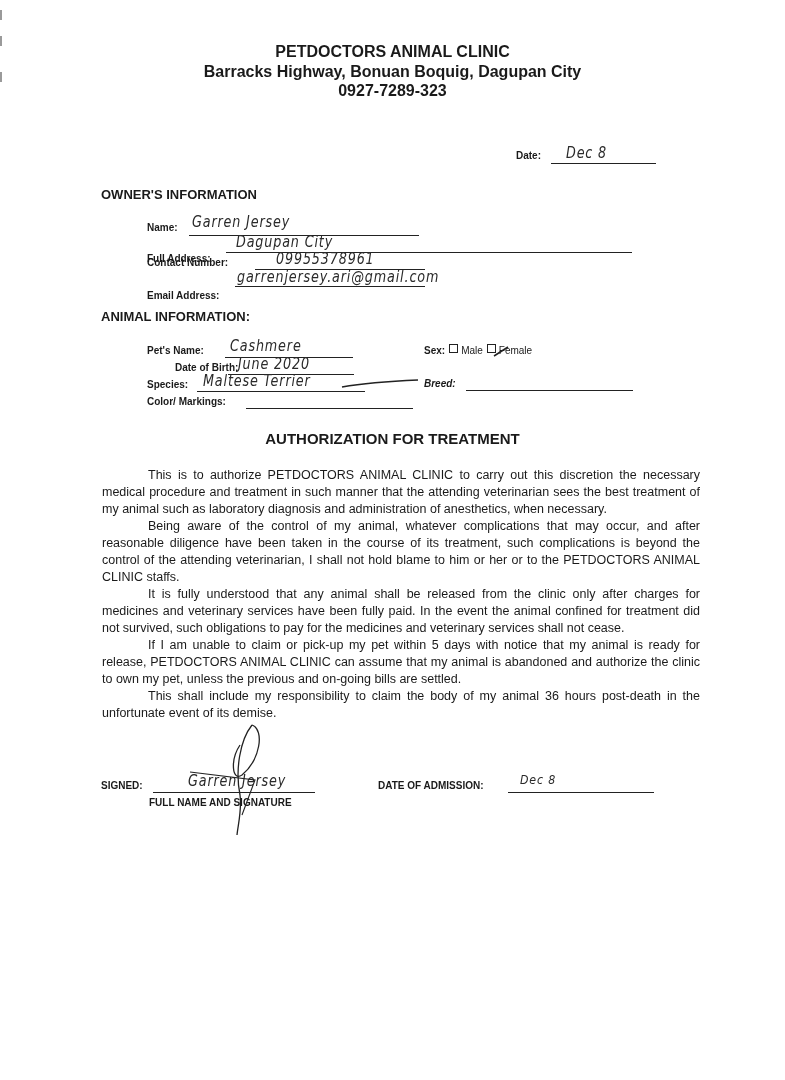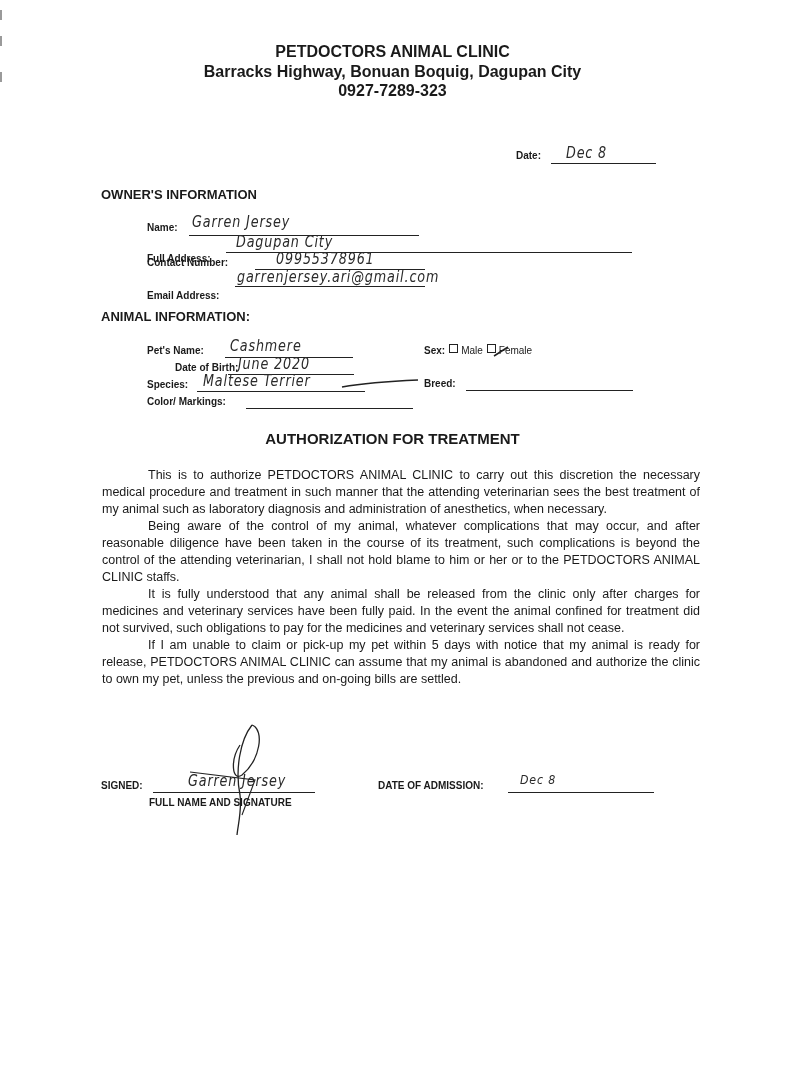--- a/index.html
+++ b/index.html
@@ -79,31 +79,32 @@
 <div class="line" style="left:246px; top:408px; width:167px;"></div>
 <div class="hand" style="left:250px; top:390px;"></div>
 
 <div class="lbl" style="left:424px; top:344px;">
   <span>Sex:</span><span class="box"></span><span class="plain">Male</span><span class="box" style="margin-left:4px;"></span><span class="plain">Female</span>
 </div>
 <svg style="position:absolute; left:492px; top:344px;" width="20" height="14">
   <path d="M2 12 L16 3" stroke="#222" stroke-width="1.5" fill="none"></path>
 </svg>
 
-<div class="lbl" style="left:424px; top:378px;">Breed:</div>
+<div class="lbl" style="left:424px; top:378px;font-style:italic;">Breed:</div>
 <div class="line" style="left:466px; top:390px; width:167px;"></div>
 <div class="hand" style="left:470px; top:372px;"></div>
 
 <div class="title" style="top:430px;">AUTHORIZATION FOR TREATMENT</div>
 
 <div class="body-text" style="top:467px;">
   <p>This is to authorize PETDOCTORS ANIMAL CLINIC to carry out this discretion the necessary medical procedure and treatment in such manner that the attending veterinarian sees the best treatment of my animal such as laboratory diagnosis and administration of anesthetics, when necessary.</p>
   <p>Being aware of the control of my animal, whatever complications that may occur, and after reasonable diligence have been taken in the course of its treatment, such complications is beyond the control of the attending veterinarian, I shall not hold blame to him or her or to the PETDOCTORS ANIMAL CLINIC staffs.</p>
   <p>It is fully understood that any animal shall be released from the clinic only after charges for medicines and veterinary services have been fully paid. In the event the animal confined for treatment did not survived, such obligations to pay for the medicines and veterinary services shall not cease.</p>
   <p>If I am unable to claim or pick-up my pet within 5 days with notice that my animal is ready for release, PETDOCTORS ANIMAL CLINIC  can assume that my animal is abandoned and authorize the clinic to own my pet, unless the previous and on-going bills are settled.</p>
+  <p>This shall include my responsibility to claim the body of my animal 36 hours post-death in the unfortunate event of its demise.</p>
 </div>
 
 <div class="lbl" style="left:101px; top:780px;">SIGNED:</div>
 <div class="line" style="left:153px; top:792px; width:162px;"></div>
 <div class="hand" style="left:188px; top:772px;">Garren Jersey</div>
 <svg style="position:absolute; left:180px; top:720px;" width="110" height="120">
   <path d="M72 5 C 60 20, 55 50, 60 75 C 62 90, 58 105, 57 115" stroke="#222" stroke-width="1.3" fill="none"></path>
   <path d="M72 5 C 85 10, 80 40, 62 55 C 52 62, 50 40, 60 25" stroke="#222" stroke-width="1.3" fill="none"></path>
   <path d="M10 52 L 75 60 L 62 95" stroke="#222" stroke-width="1.1" fill="none"></path>
 </svg>

